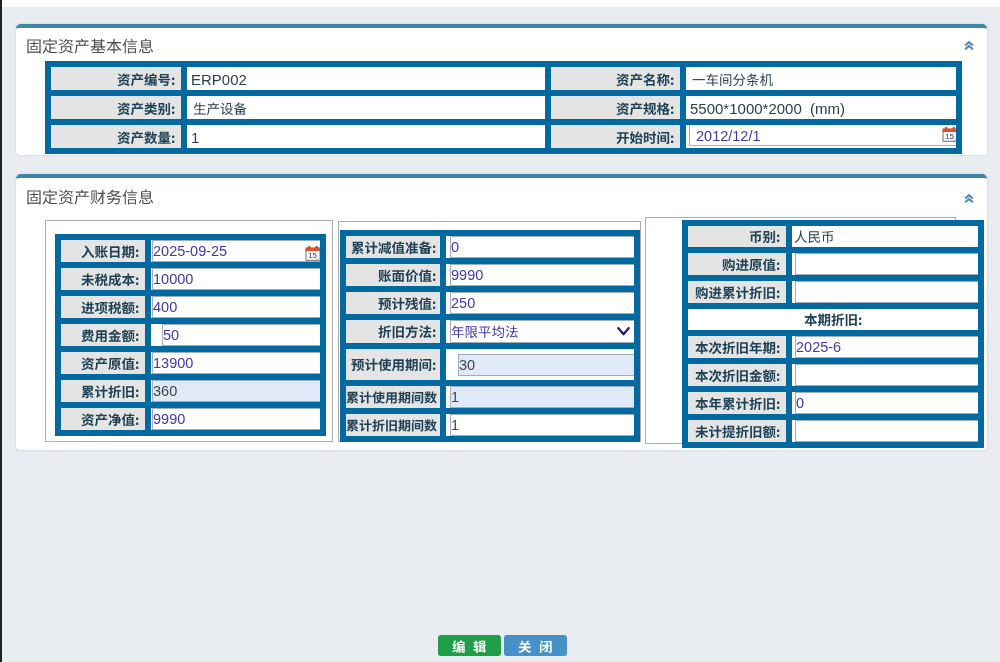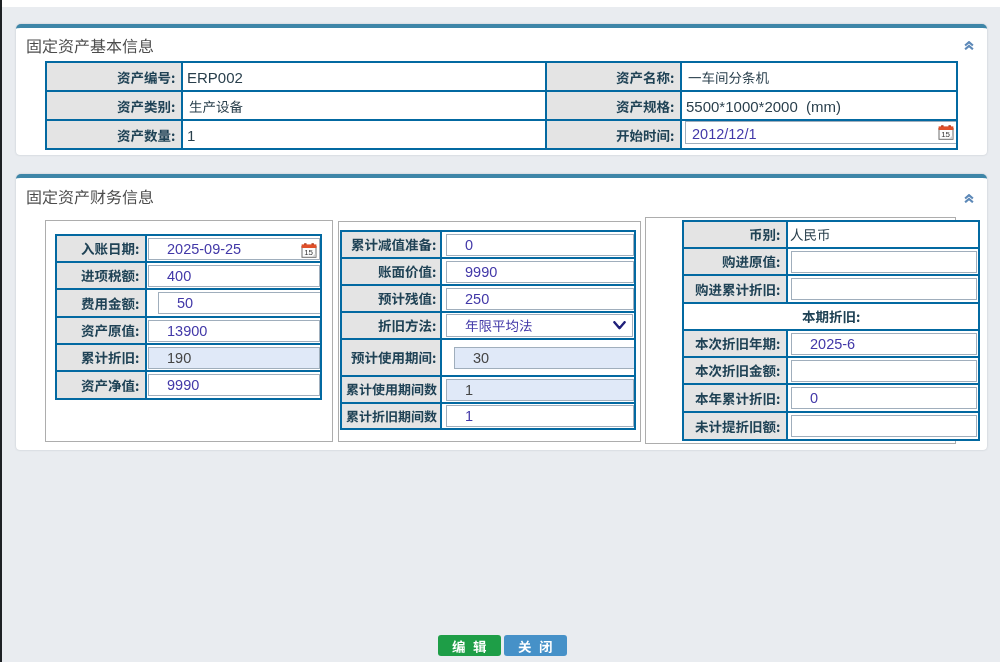--- a/index.html
+++ b/index.html
@@ -3,32 +3,32 @@
 *{margin:0;padding:0;box-sizing:border-box}
 html,body{width:1000px;height:662px;overflow:hidden}
 body{position:relative;background:#ffffff;font-family:"Liberation Sans",sans-serif}
 .graybg{position:absolute;left:0;top:7px;width:1000px;height:655px;background:#e9ecf0}
 .blackline{position:absolute;left:0;top:0;width:1.5px;height:662px;background:#1d2124}
 .panel{position:absolute;background:#fff;border-top:4px solid #3e86a8;border-radius:5px 5px 4px 4px;box-shadow:0 0 2px rgba(130,140,150,.45)}
 .phdr{position:absolute}
 .phdr .tr{display:block}
 .tr{display:inline-block;vertical-align:middle}
 table.grid{position:absolute;border-collapse:collapse;table-layout:fixed}
-.grid td{border:2px solid #0369a1;vertical-align:middle;overflow:hidden;white-space:nowrap;padding-top:3px}
+.grid td{border:6px solid #0369a1;vertical-align:middle;overflow:hidden;white-space:nowrap;padding-top:3px}
 td.lc{background:#e4e4e4;text-align:right;padding-right:5px}
 td.lc0{padding-right:1px}
 .mt td.lc{padding-right:3px}
 td.vc{background:#fff;text-align:left}
 .v{font-size:15px;color:#293f4c;padding-left:4px}
 .vp{padding-left:6px}
 .fbox{position:absolute;background:#fff;border:1px solid #adadad}
 .t2 td{padding-top:1px}
 .inp span svg{display:block}
 .inp{display:block;height:22px;line-height:20px;margin-top:-1px;border:1px solid #a0aebc;background:#fff;
- font-size:14.5px;color:#4238a8;padding-left:18px}
+ font-size:14.5px;color:#4238a8;padding-left:0}
 .inp.ro{background:#e0e9f8;color:#454545}
 .btn{position:absolute;width:63px;height:21px;border-radius:3px;text-align:center}
 .btn .tr{display:block;margin:4.5px auto 0}
 </style></head><body>
 <svg width="0" height="0" style="position:absolute">
     <defs>
       <path id="g0r" d="M360 329H647V185H360ZM293 388V126H718V388H536V503H782V566H536V681H464V566H228V503H464V388ZM89 793V-82H164V-35H836V-82H914V793ZM164 35V723H836V35Z"></path>
       <path id="g1r" d="M224 378C203 197 148 54 36 -33C54 -44 85 -69 97 -83C164 -25 212 51 247 144C339 -29 489 -64 698 -64H932C935 -42 949 -6 960 12C911 11 739 11 702 11C643 11 588 14 538 23V225H836V295H538V459H795V532H211V459H460V44C378 75 315 134 276 239C286 280 294 324 300 370ZM426 826C443 796 461 758 472 727H82V509H156V656H841V509H918V727H558C548 760 522 810 500 847Z"></path>
       <path id="g2r" d="M85 752C158 725 249 678 294 643L334 701C287 736 195 779 123 804ZM49 495 71 426C151 453 254 486 351 519L339 585C231 550 123 516 49 495ZM182 372V93H256V302H752V100H830V372ZM473 273C444 107 367 19 50 -20C62 -36 78 -64 83 -82C421 -34 513 73 547 273ZM516 75C641 34 807 -32 891 -76L935 -14C848 30 681 92 557 130ZM484 836C458 766 407 682 325 621C342 612 366 590 378 574C421 609 455 648 484 689H602C571 584 505 492 326 444C340 432 359 407 366 390C504 431 584 497 632 578C695 493 792 428 904 397C914 416 934 442 949 456C825 483 716 550 661 636C667 653 673 671 678 689H827C812 656 795 623 781 600L846 581C871 620 901 681 927 736L872 751L860 747H519C534 773 546 800 556 826Z"></path>
       <path id="g3r" d="M263 612C296 567 333 506 348 466L416 497C400 536 361 596 328 639ZM689 634C671 583 636 511 607 464H124V327C124 221 115 73 35 -36C52 -45 85 -72 97 -87C185 31 202 206 202 325V390H928V464H683C711 506 743 559 770 606ZM425 821C448 791 472 752 486 720H110V648H902V720H572L575 721C561 755 530 805 500 841Z"></path>
@@ -296,20 +296,34 @@
 <rect x="0.6" y="1.4" width="14.8" height="3.6" fill="#e0502a"></rect>
 <path d="M11 14 L14.5 14 L14.5 10.5 Z" fill="#cfcfcf"></path>
 <text x="7.6" y="12.2" text-anchor="middle" font-family="Liberation Sans" font-size="8" fill="#3a3a3a">15</text>
 </svg>
             </span></div>
         </td>
       </tr>
       <tr style="height:27px">
         <td class="lc"><svg class="tr" width="59" height="15" viewBox="0 0 59 15">
             <g fill="#1f4255" transform="translate(0,11.9) scale(0.0135,-0.0135)">
+              <use href="#g40b" x="0"></use>
+              <use href="#g41b" x="1000"></use>
+              <use href="#g42b" x="2000"></use>
+              <use href="#g43b" x="3000"></use>
+              <use href="#g12b" x="4000"></use>
+            </g>
+          </svg></td>
+        <td class="vc">
+          <div class="inp " style="margin-left:1px;width:172px">10000</div>
+        </td>
+      </tr>
+      <tr style="height:27px">
+        <td class="lc"><svg class="tr" width="59" height="15" viewBox="0 0 59 15">
+            <g fill="#1f4255" transform="translate(0,11.9) scale(0.0135,-0.0135)">
               <use href="#g44b" x="0"></use>
               <use href="#g45b" x="1000"></use>
               <use href="#g41b" x="2000"></use>
               <use href="#g46b" x="3000"></use>
               <use href="#g12b" x="4000"></use>
             </g>
           </svg></td>
         <td class="vc">
           <div class="inp " style="margin-left:1px;width:172px">400</div>
         </td>
@@ -346,21 +360,21 @@
         <td class="lc"><svg class="tr" width="59" height="15" viewBox="0 0 59 15">
             <g fill="#1f4255" transform="translate(0,11.9) scale(0.0135,-0.0135)">
               <use href="#g52b" x="0"></use>
               <use href="#g53b" x="1000"></use>
               <use href="#g54b" x="2000"></use>
               <use href="#g55b" x="3000"></use>
               <use href="#g12b" x="4000"></use>
             </g>
           </svg></td>
         <td class="vc">
-          <div class="inp ro" style="margin-left:1px;width:172px">190</div>
+          <div class="inp ro" style="margin-left:1px;width:172px">360</div>
         </td>
       </tr>
       <tr style="height:28px">
         <td class="lc"><svg class="tr" width="59" height="15" viewBox="0 0 59 15">
             <g fill="#1f4255" transform="translate(0,11.9) scale(0.0135,-0.0135)">
               <use href="#g8b" x="0"></use>
               <use href="#g9b" x="1000"></use>
               <use href="#g56b" x="2000"></use>
               <use href="#g51b" x="3000"></use>
               <use href="#g12b" x="4000"></use>

